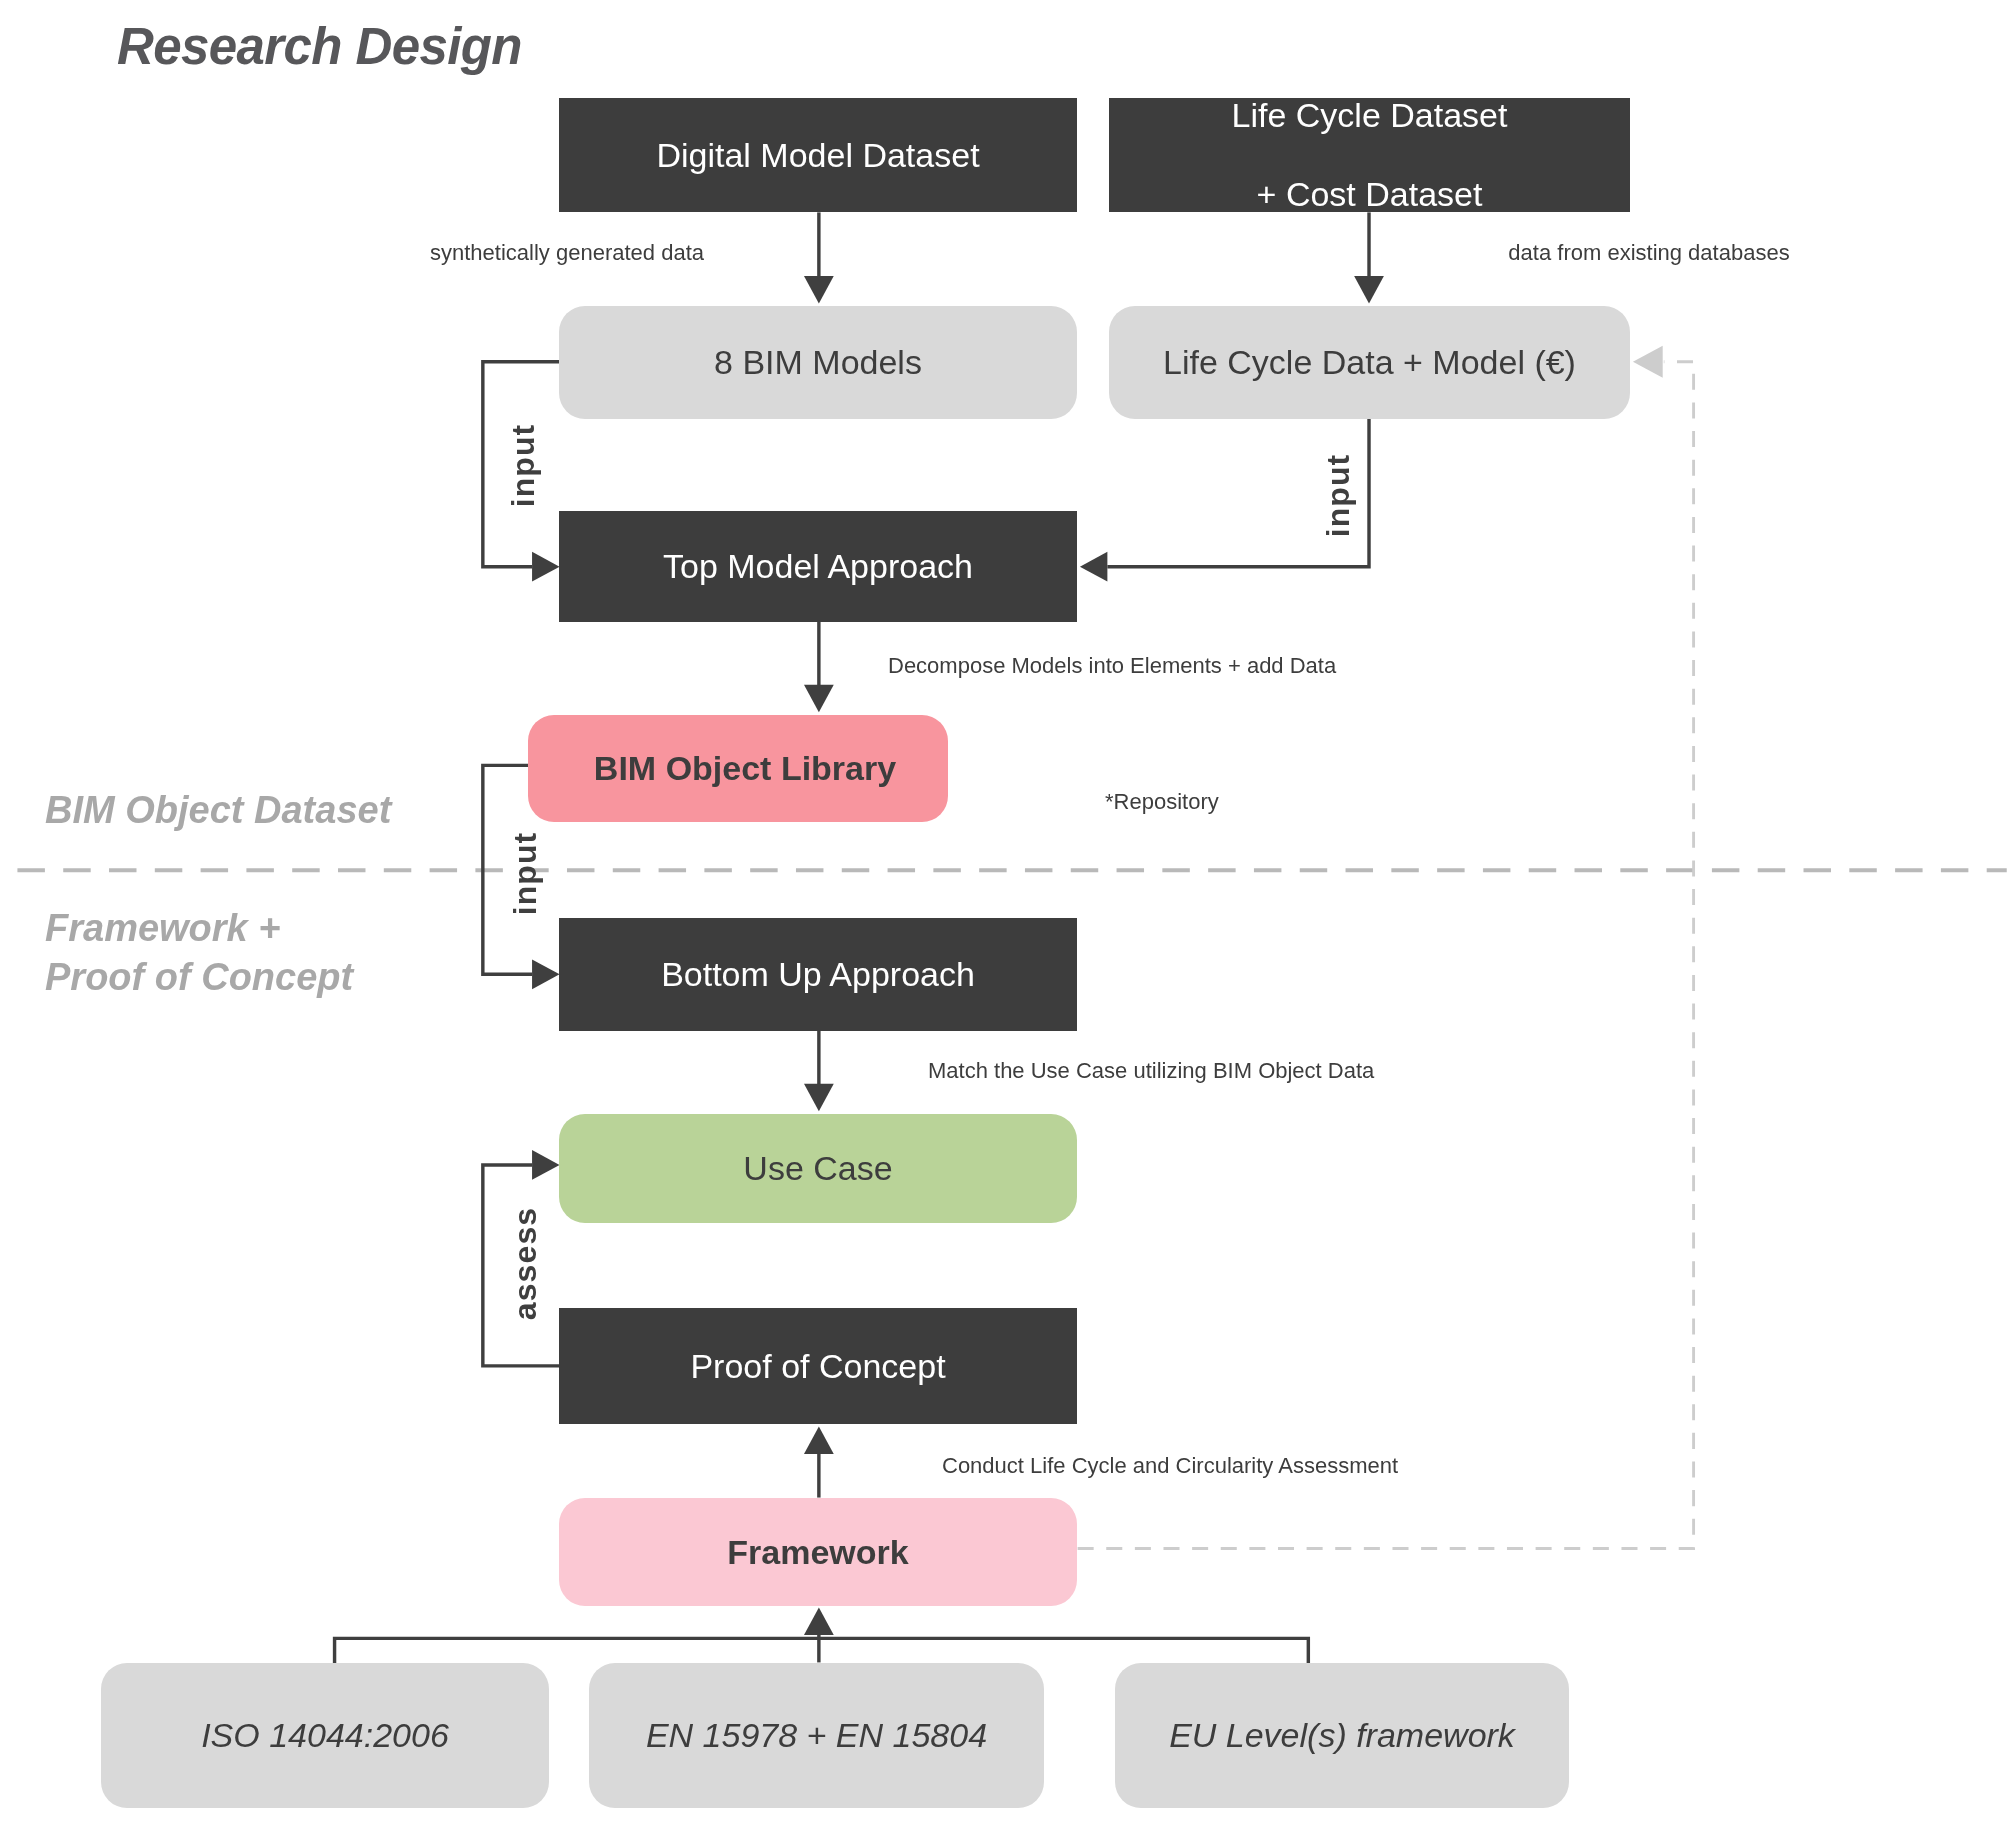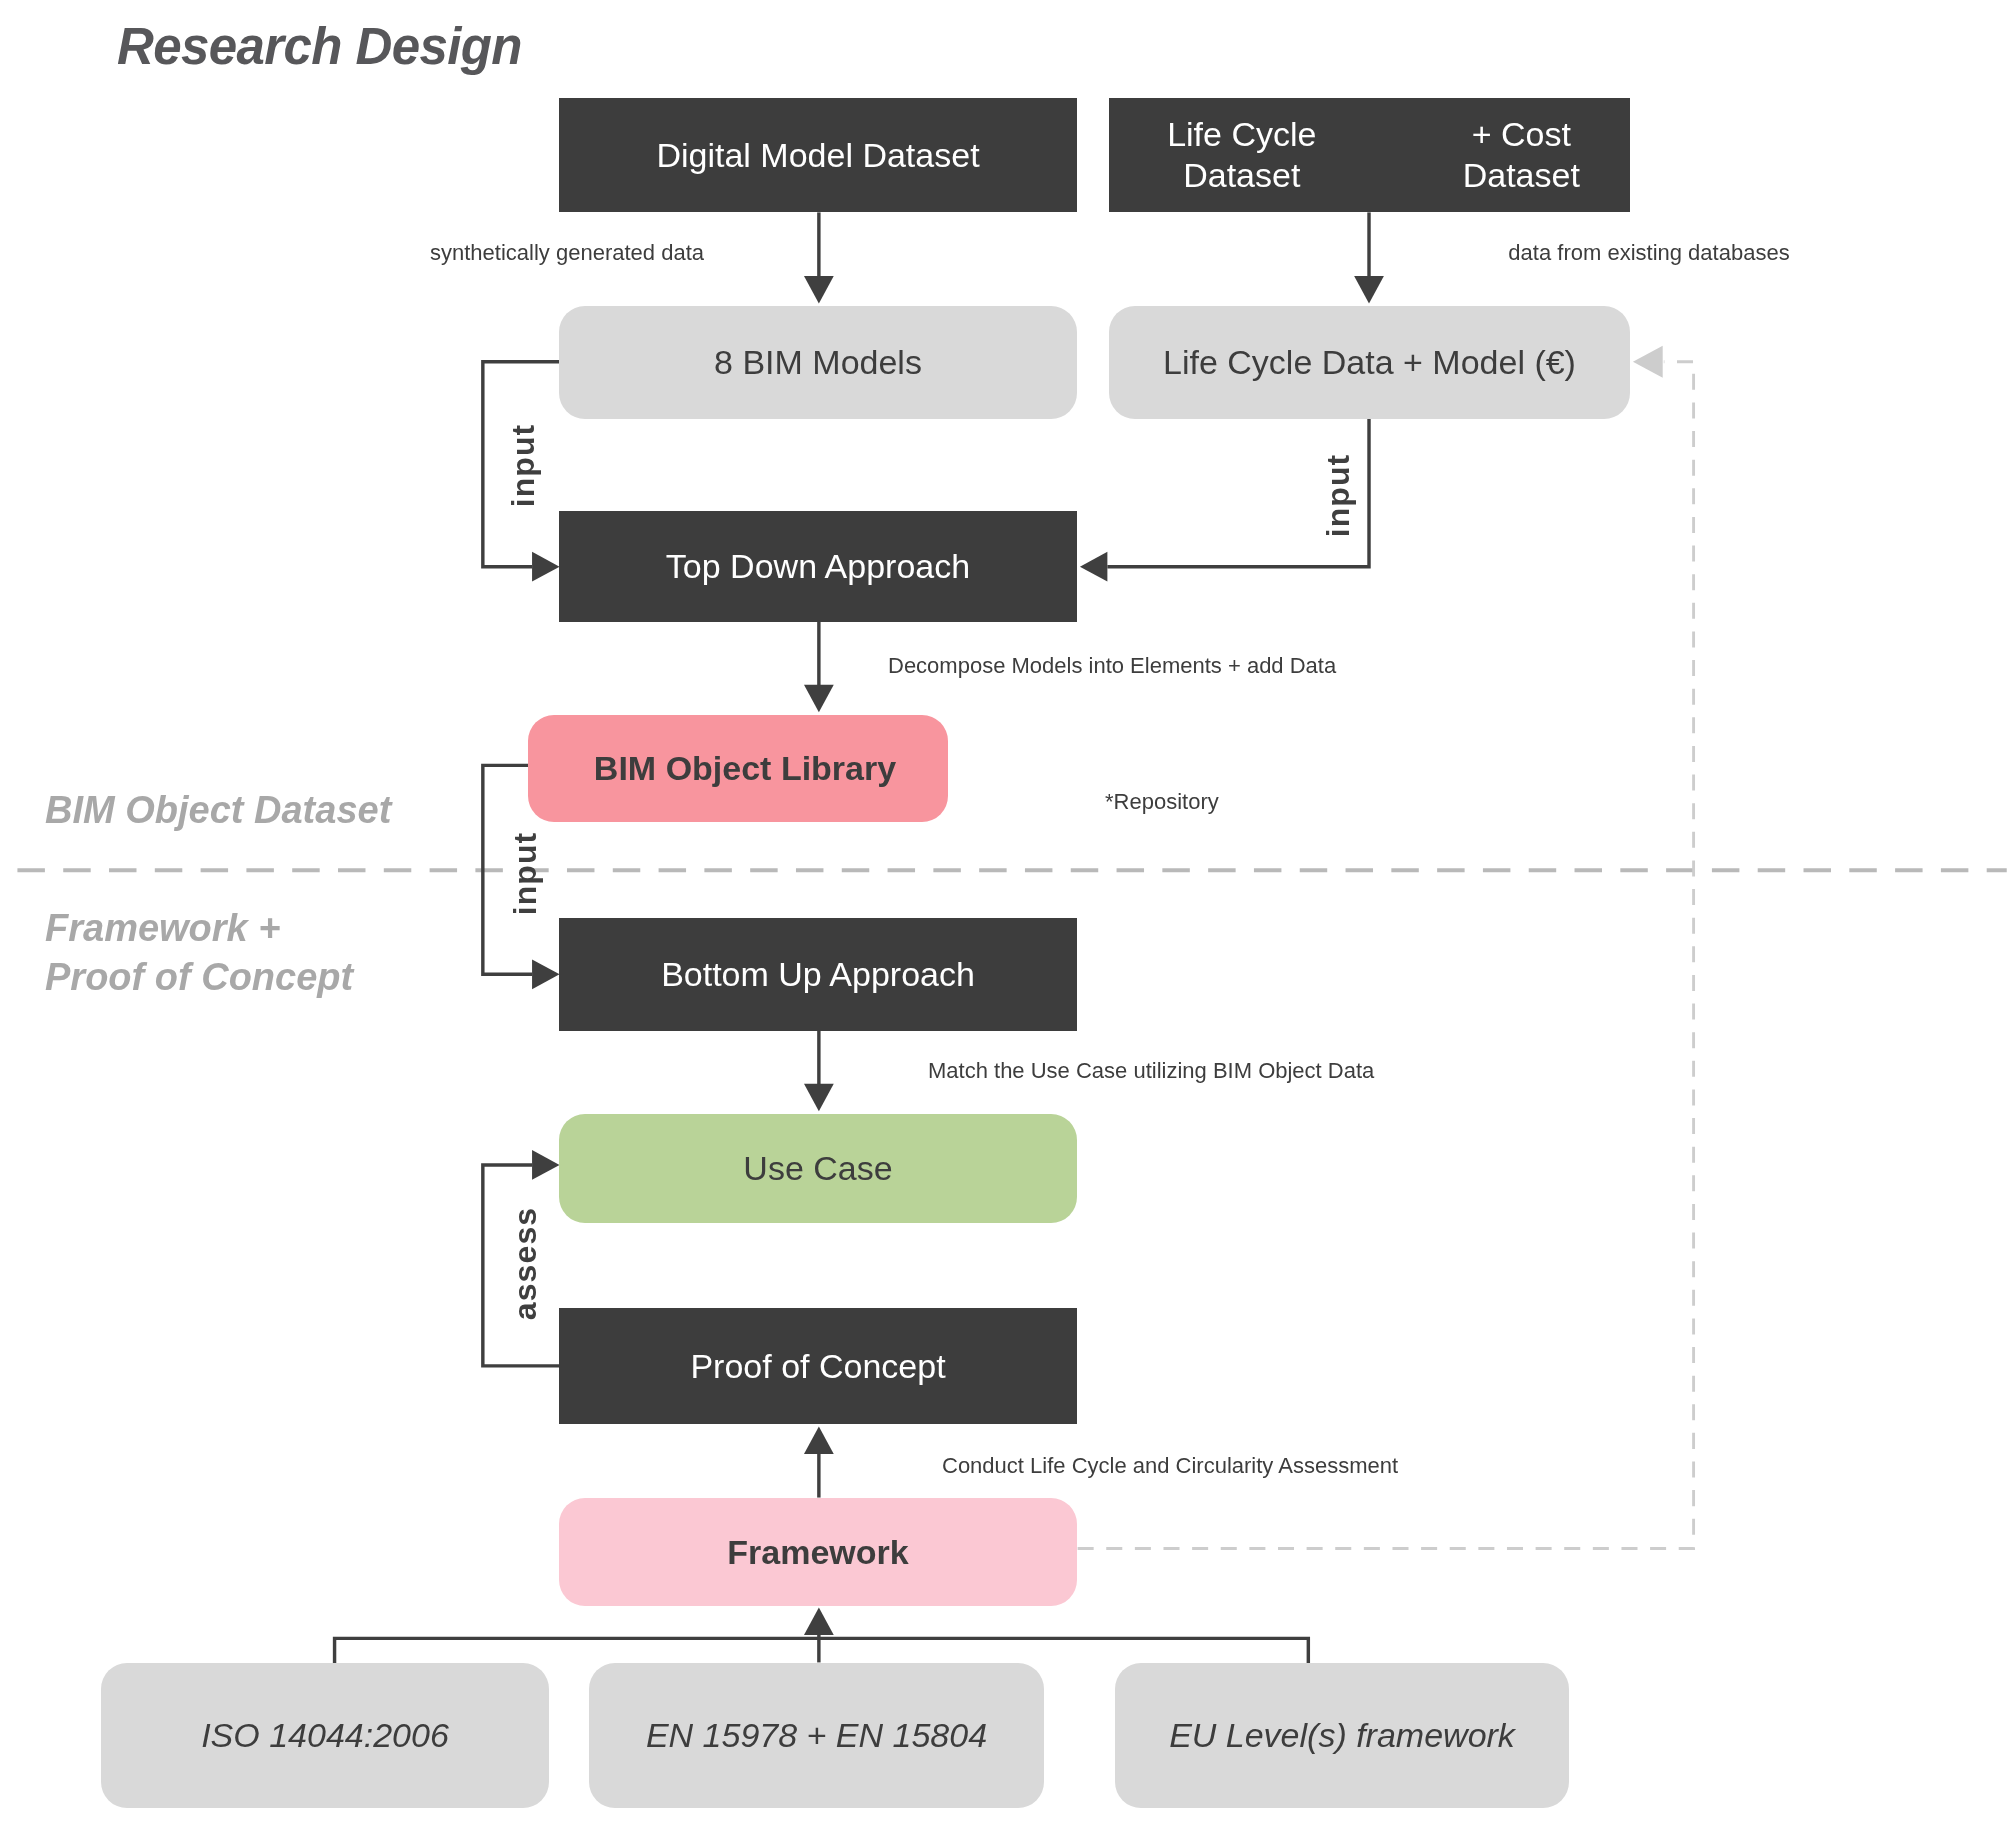--- a/index.html
+++ b/index.html
@@ -31,21 +31,21 @@
   .stdbox{background:var(--c-gray);color:var(--c-text);font-style:italic;}
   .lbl{position:absolute;z-index:2;font-size:22px;white-space:nowrap;color:var(--c-text);}
   .lbl.center{text-align:center;}
   .rot{position:absolute;z-index:2;width:229px;height:37px;line-height:37px;text-align:center;
        font-size:32px;font-weight:bold;letter-spacing:1.1px;transform:rotate(-90deg);
        white-space:nowrap;color:var(--c-line);}
   .title{position:absolute;z-index:2;font-size:51px;font-weight:bold;font-style:italic;
          letter-spacing:-0.6px;color:var(--c-title);white-space:nowrap;}
   .section{position:absolute;z-index:2;font-size:38px;font-weight:bold;font-style:italic;
            color:var(--c-muted);white-space:nowrap;line-height:1.3;}
-  .twoline{flex-direction:row;gap:38px;}
+  .twoline{flex-direction:column;gap:38px;}
 </style>
 </head>
 <body>
 
 <div id="canvas">
 
   <svg class="layer" width="2015" height="1821" viewBox="0 0 3519 3181">
 
     <line x1="30" y1="1520" x2="3505" y2="1520" stroke="var(--c-divider)" stroke-width="7" stroke-dasharray="48 32"></line>
 
@@ -101,21 +101,21 @@
     <span>8 BIM Models</span>
   </div>
   <div class="node graybox round" style="left:1109px;top:306px;width:521px;height:113px;">
     <span>Life Cycle Data + Model (€)</span>
   </div>
 
   <div class="rot" style="left:409px;top:447px;">input</div>
   <div class="rot" style="left:1224px;top:477px;">input</div>
 
   <div class="node dark" style="left:559px;top:511px;width:518px;height:111px;">
-    <span>Top Down Approach</span>
+    <span>Top Model Approach</span>
   </div>
 
   <div class="lbl" style="left:888px;top:653px;">Decompose Models into Elements + add Data</div>
 
   <div class="node redbox round" style="left:528px;top:715px;width:420px;height:107px;padding-left:14px;">
     <span>BIM Object Library</span>
   </div>
   <div class="lbl" style="left:1105px;top:789px;">*Repository</div>
 
   <div class="section" style="left:45px;top:786px;">BIM Object Dataset</div>

